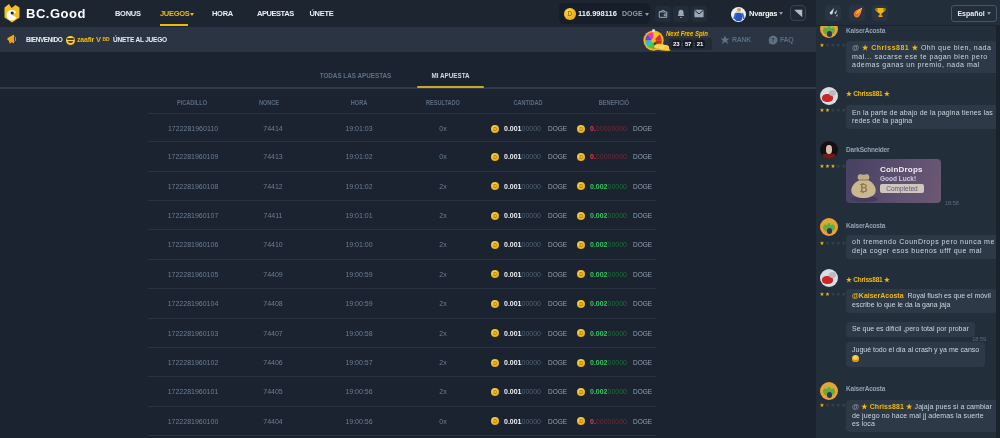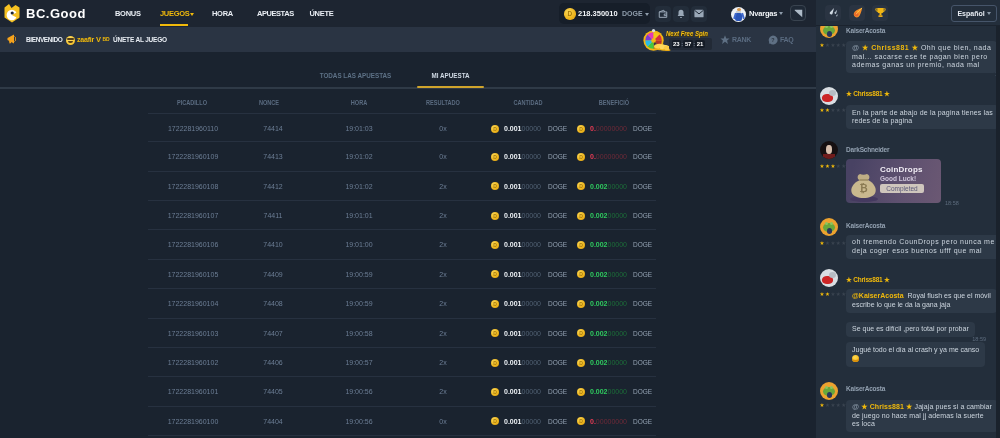--- a/index.html
+++ b/index.html
@@ -80,21 +80,21 @@
   <div class="abs nav" style="left:115px;">BONUS</div>
   <div class="abs nav yellow" style="left:160px;">JUEGOS</div>
   <div class="abs caret" style="left:189.5px;top:12.5px;border-top-color:#f0b90b;"></div>
   <div class="abs nav" style="left:212px;">HORA</div>
   <div class="abs nav" style="left:257px;letter-spacing:-0.45px;">APUESTAS</div>
   <div class="abs nav" style="left:309.5px;">ÚNETE</div>
   <div class="abs" id="juegos-line"></div>
   <div class="abs" id="bal-pill"></div>
   <div class="abs" style="left:564px;top:8px;width:11.5px;height:11.5px;border-radius:50%;background:radial-gradient(circle at 35% 32%,#fad655,#edb41c 60%,#d89a10);"></div>
   <div class="abs" style="left:564px;top:8px;width:11.5px;height:11.5px;line-height:12px;text-align:center;font-size:6.5px;font-weight:bold;color:#a67908;">D</div>
-  <div class="abs" id="bal-num">218.350010</div>
+  <div class="abs" id="bal-num">116.998116</div>
   <div class="abs" style="left:622px;top:0;height:27px;line-height:27px;font-size:7px;font-weight:bold;color:#8e9cab;">DOGE</div>
   <div class="abs caret" style="left:644.5px;top:12.5px;"></div>
   <div class="abs iconbtn" style="left:655px;"></div>
   <div class="abs iconbtn" style="left:673px;"></div>
   <div class="abs iconbtn" style="left:691px;"></div>
   <svg class="abs" style="left:658px;top:8.5px;" width="10" height="10" viewBox="0 0 24 24">
       <path d="M3 7 L14 3 L16 7 M3 7 h18 v13 h-18 Z M21 12 h-6 v4 h6" fill="none" stroke="#9aa8b7" stroke-width="2.4"></path>
     </svg>
   <svg class="abs" style="left:676px;top:8.5px;" width="10" height="10" viewBox="0 0 24 24">
       <path d="M12 2 a6 6 0 0 1 6 6 v5 l2 4 H4 l2 -4 V8 a6 6 0 0 1 6 -6 Z M9.5 19 a2.5 2.5 0 0 0 5 0" fill="#9aa8b7"></path>

